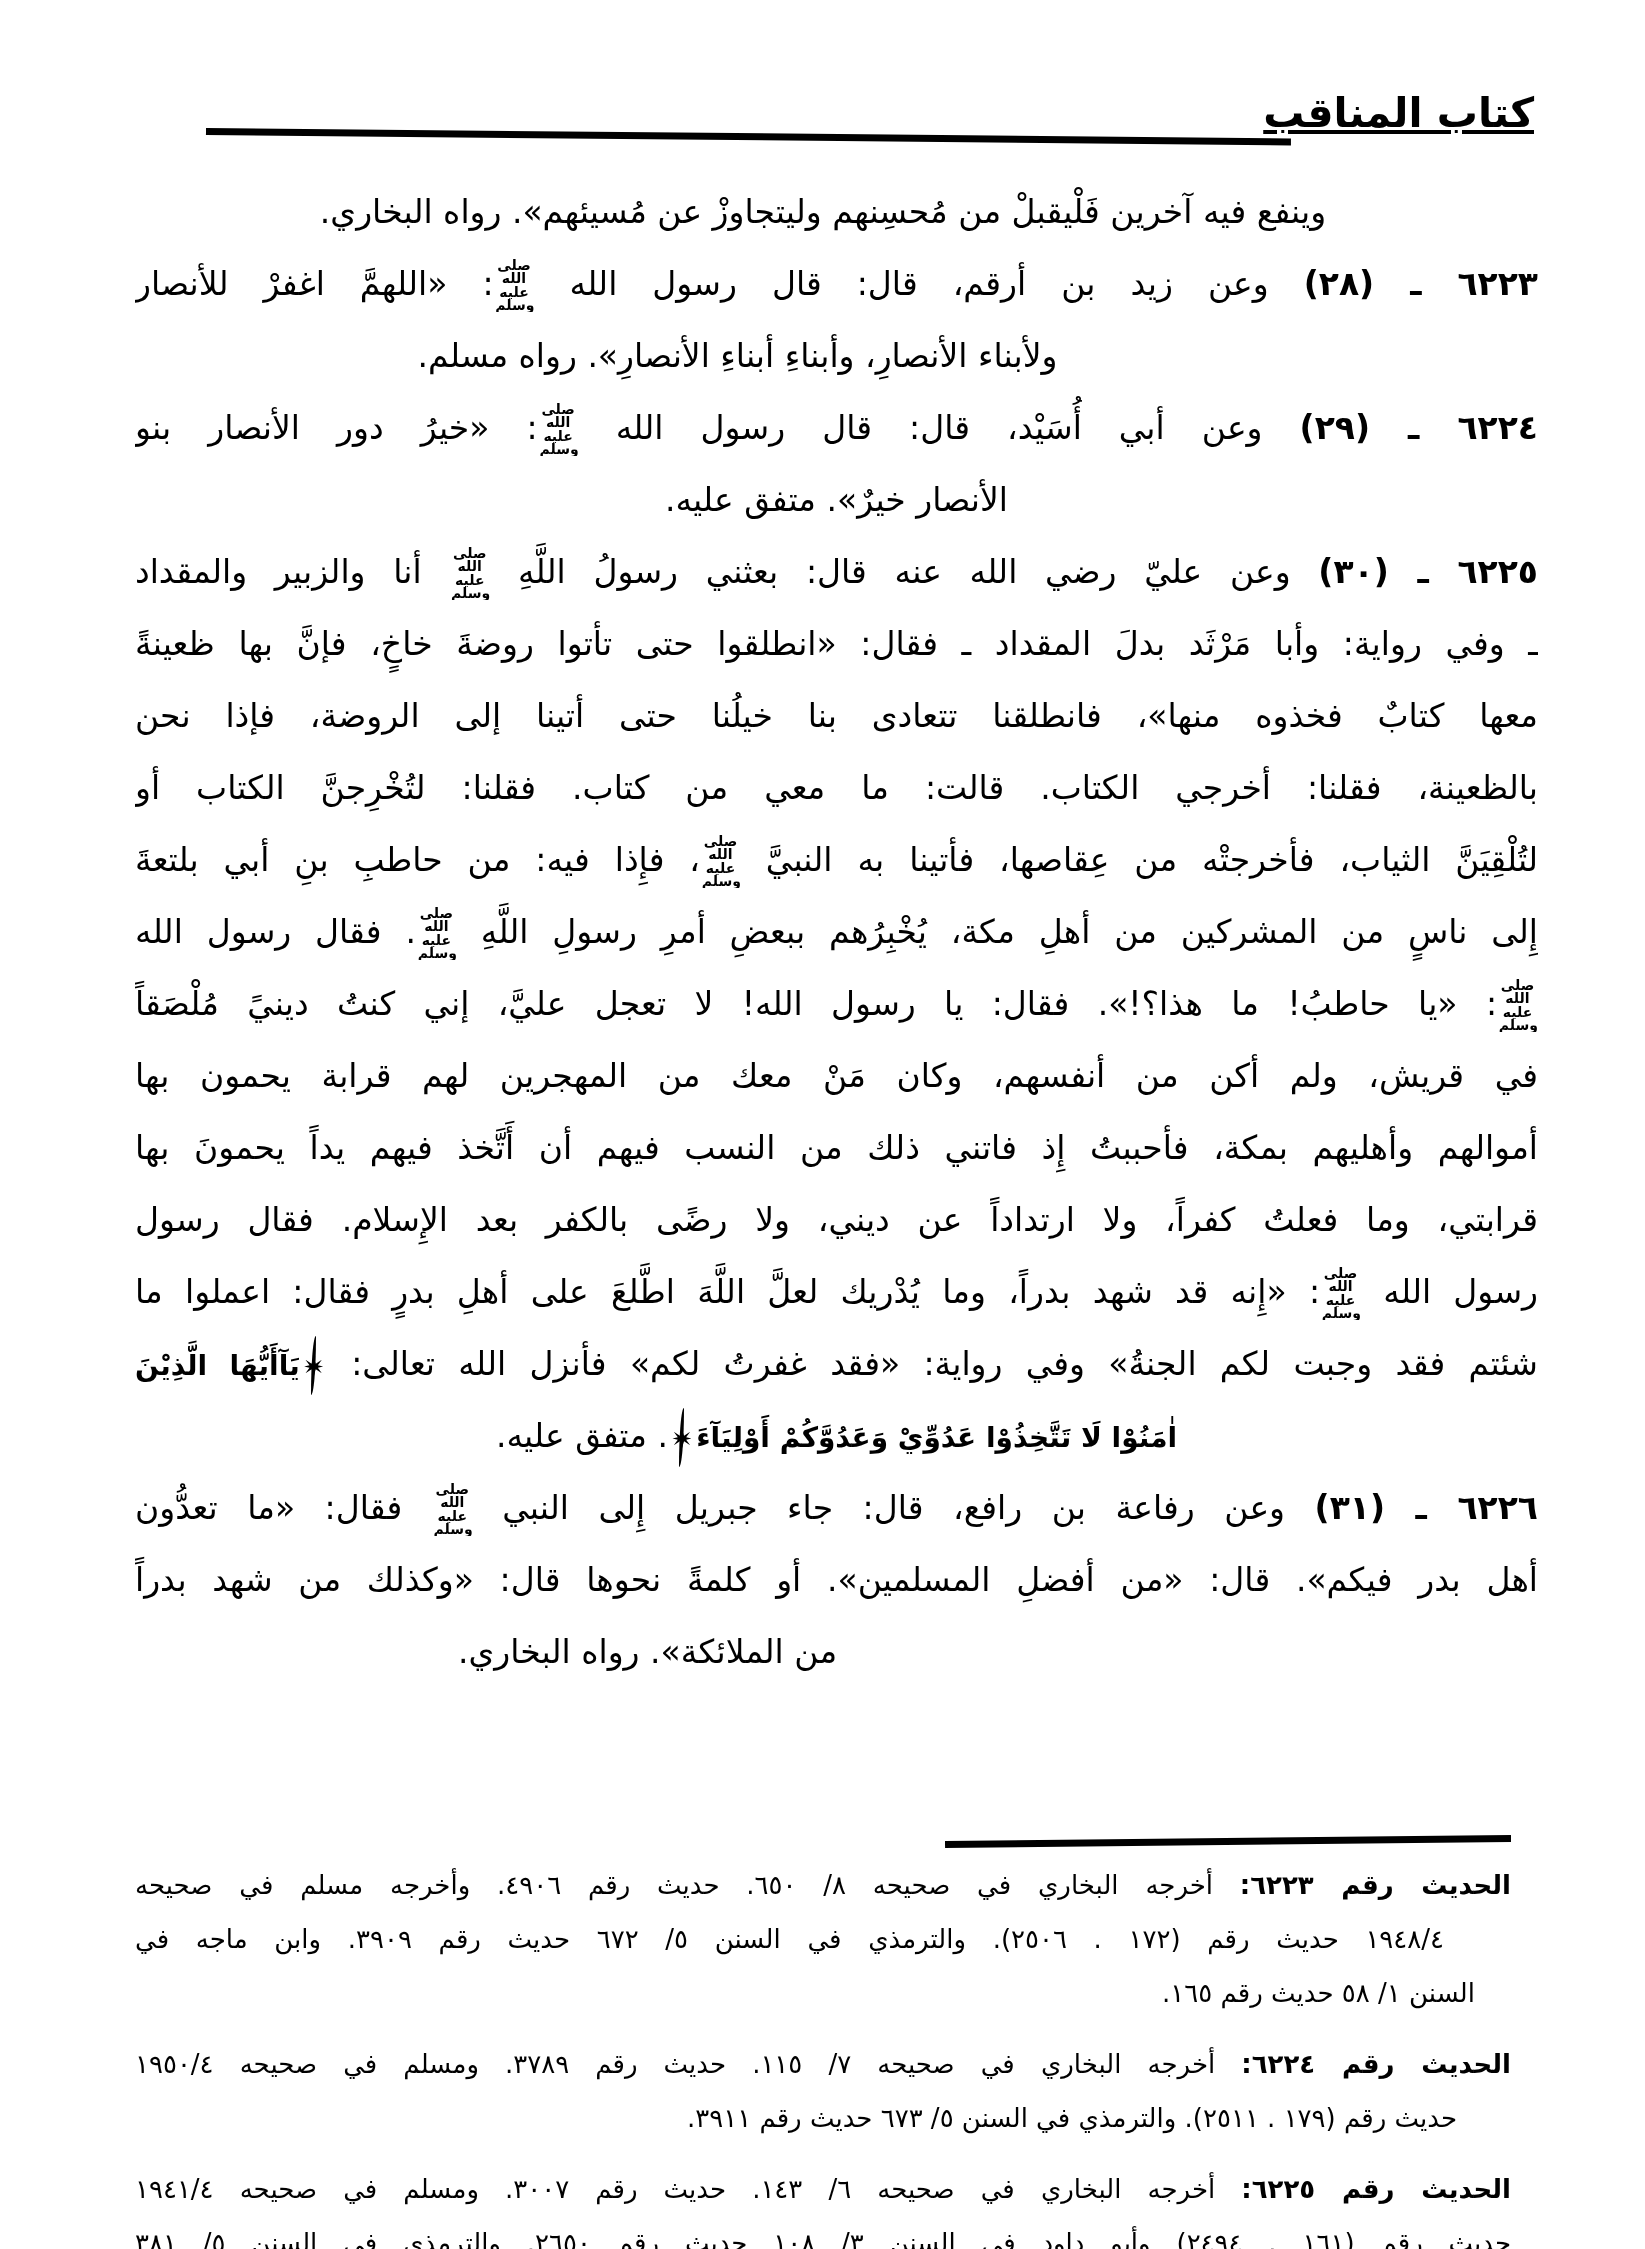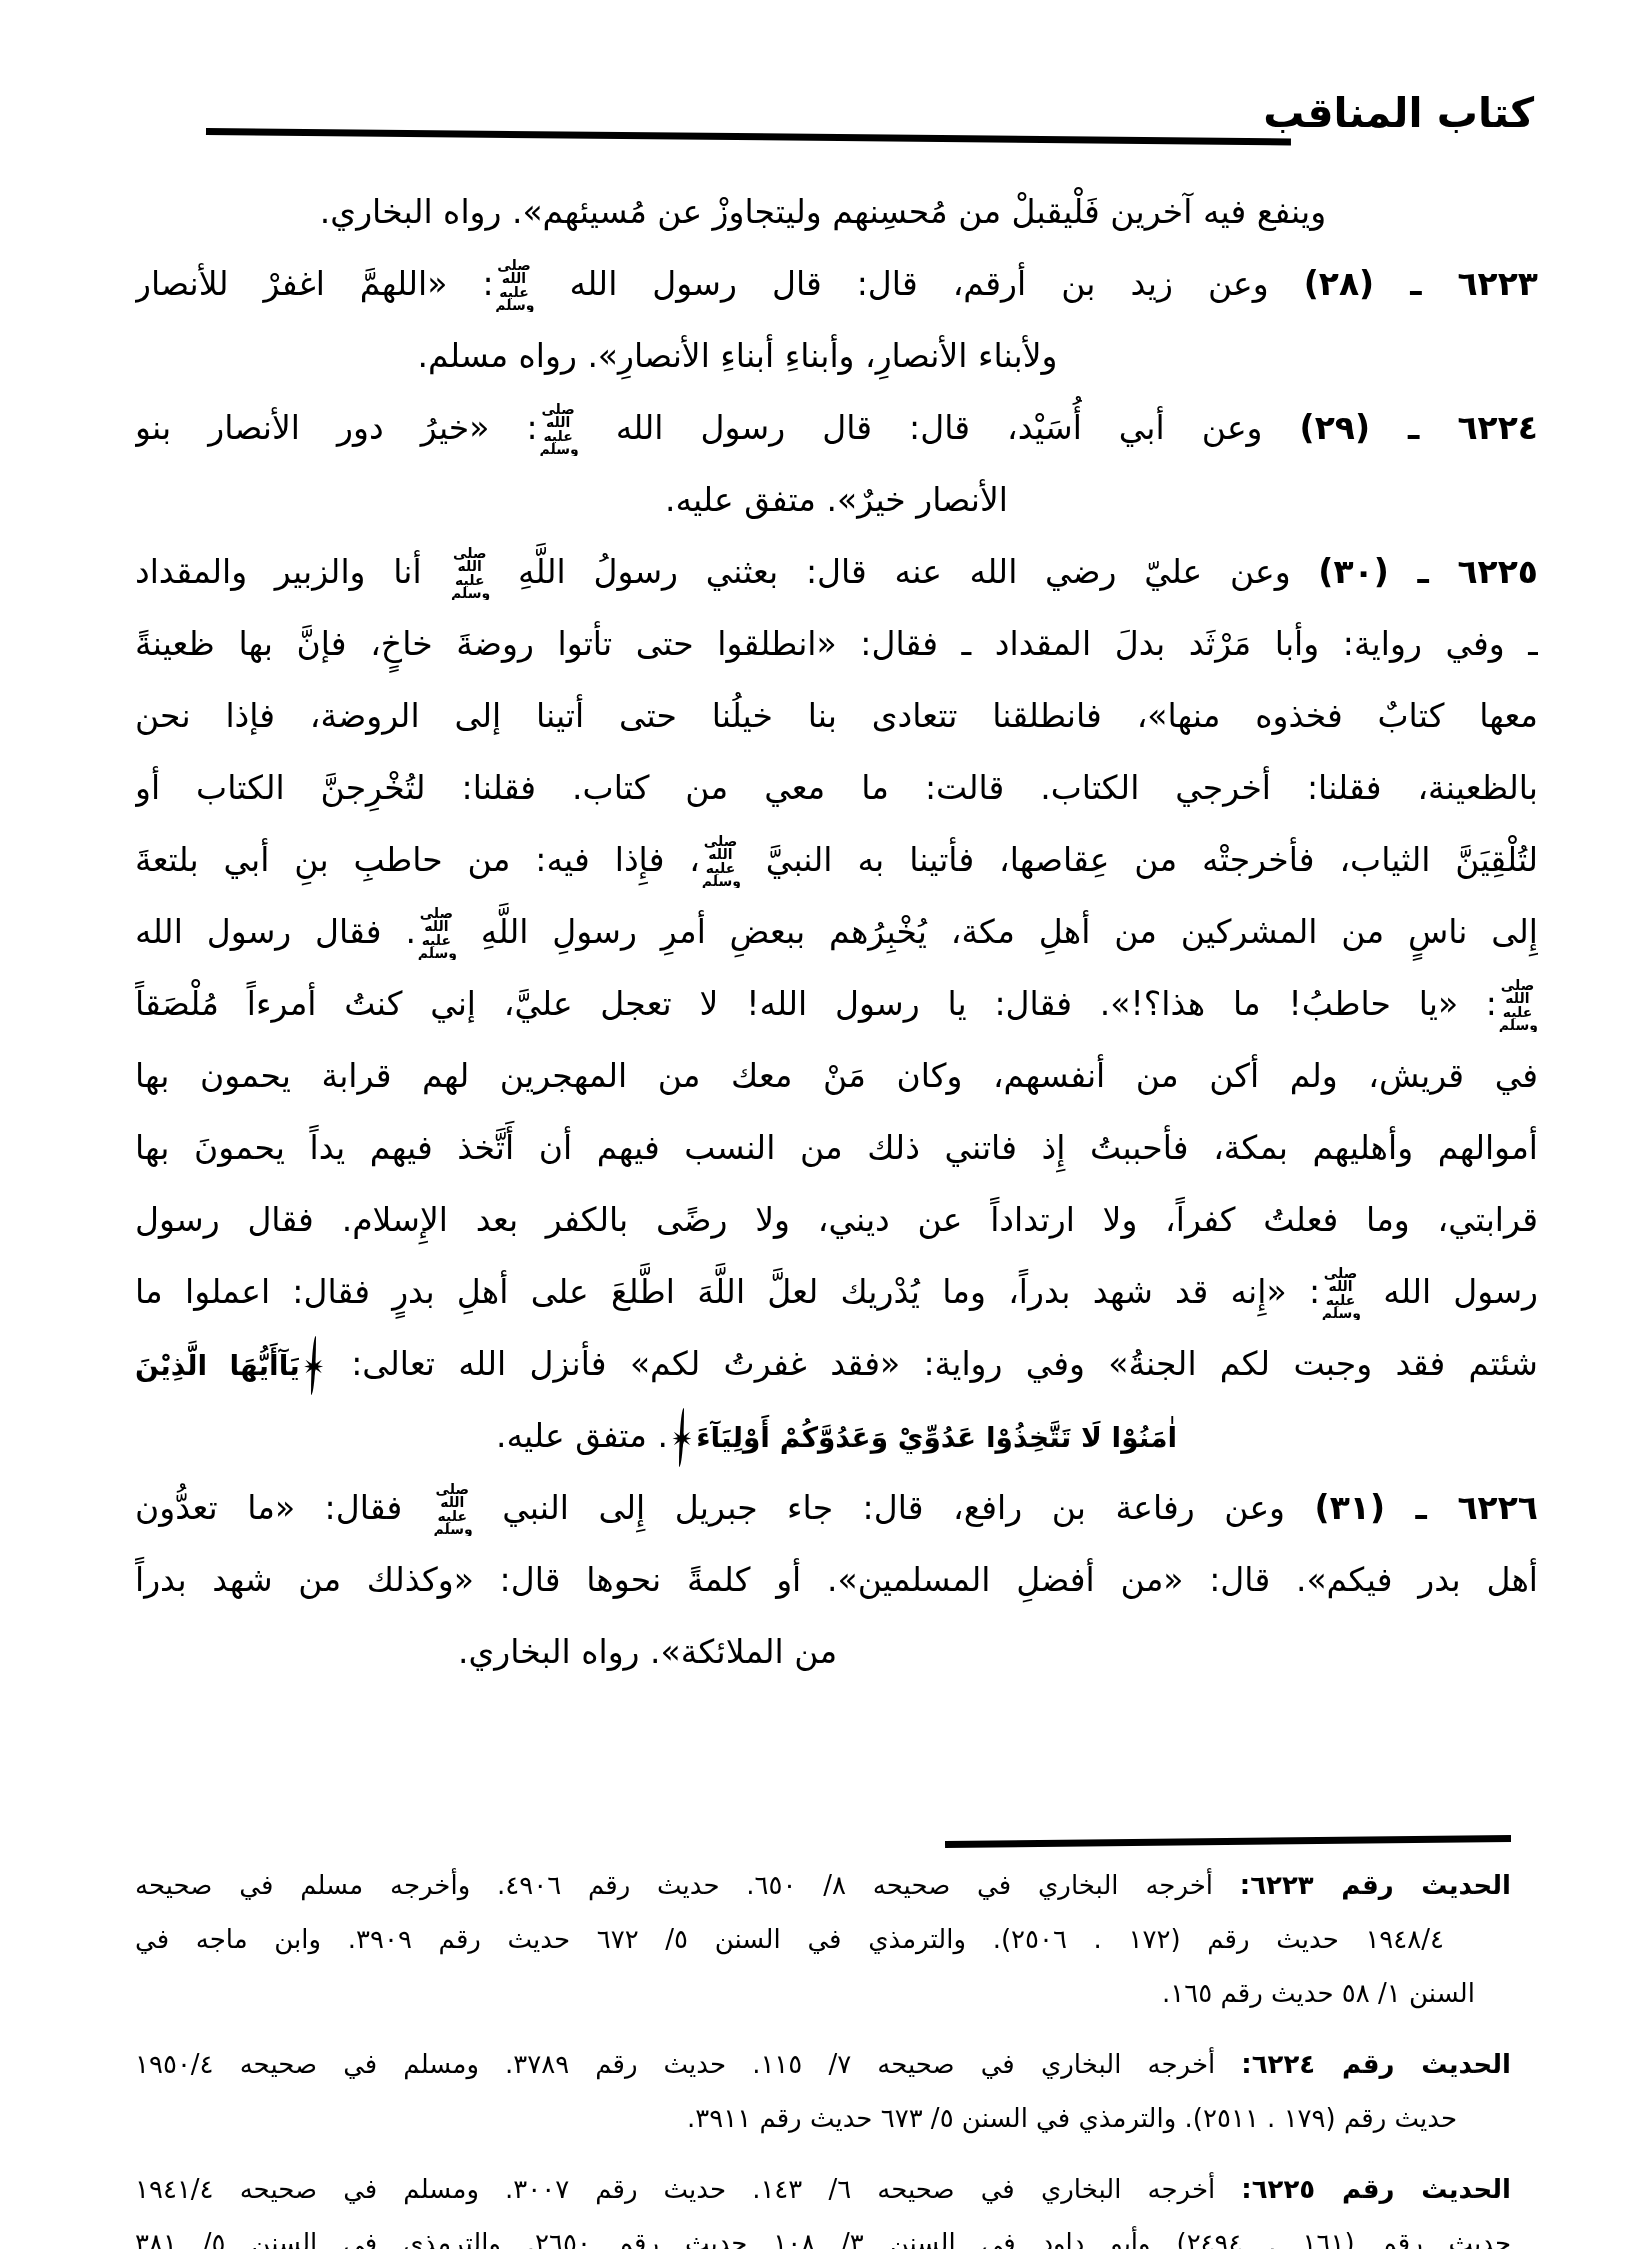--- a/index.html
+++ b/index.html
@@ -11,20 +11,21 @@
     color:#000;
     font-family:"DejaVu Sans",sans-serif;
     direction:rtl;
     overflow:hidden;
   }
   
   .hdr-title{
     position:absolute;top:89px;right:111px;
     font-size:41px;font-weight:bold;letter-spacing:0.9px;
     white-space:nowrap;
+    text-decoration:underline;
   }
   .hdr-rule{
     position:absolute;top:128px;left:206px;
     width:1085px;height:7.2px;background:#000;
     transform:rotate(0.55deg);transform-origin:left center;
   }
   
   .main{
     position:absolute;top:176px;left:135px;right:107px;
     font-size:33px;line-height:72px;
@@ -116,21 +117,21 @@
 
     <div class="ln just">
       <span>لتُلْقِيَنَّ الثياب، فأخرجتْه من عِقاصها، فأتينا به النبيَّ </span><span class="saw">صلى الله عليه وسلم</span><span>، فإِذا فيه: من حاطبِ بنِ أبي بلتعةَ</span>
     </div>
 
     <div class="ln just">
       <span>إِلى ناسٍ من المشركين من أهلِ مكة، يُخْبِرُهم ببعضِ أمرِ رسولِ اللَّهِ </span><span class="saw">صلى الله عليه وسلم</span><span>. فقال رسول الله</span>
     </div>
 
     <div class="ln just">
-      <span class="saw">صلى الله عليه وسلم</span><span>: «يا حاطبُ! ما هذا؟!». فقال: يا رسول الله! لا تعجل عليَّ، إني كنتُ أمرءاً مُلْصَقاً</span>
+      <span class="saw">صلى الله عليه وسلم</span><span>: «يا حاطبُ! ما هذا؟!». فقال: يا رسول الله! لا تعجل عليَّ، إني كنتُ دينيً مُلْصَقاً</span>
     </div>
 
     <div class="ln just">
       <span>في قريش، ولم أكن من أنفسهم، وكان مَنْ معك من المهجرين لهم قرابة يحمون بها</span>
     </div>
 
     <div class="ln just">
       <span>أموالهم وأهليهم بمكة، فأحببتُ إِذ فاتني ذلك من النسب فيهم أن أَتَّخذ فيهم يداً يحمونَ بها</span>
     </div>
 

